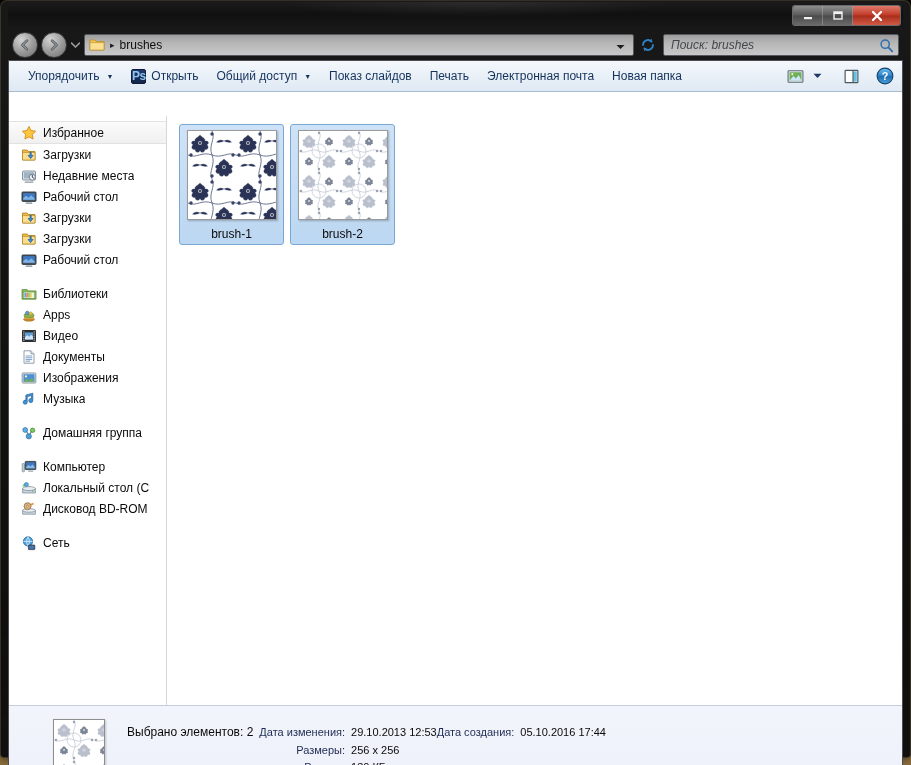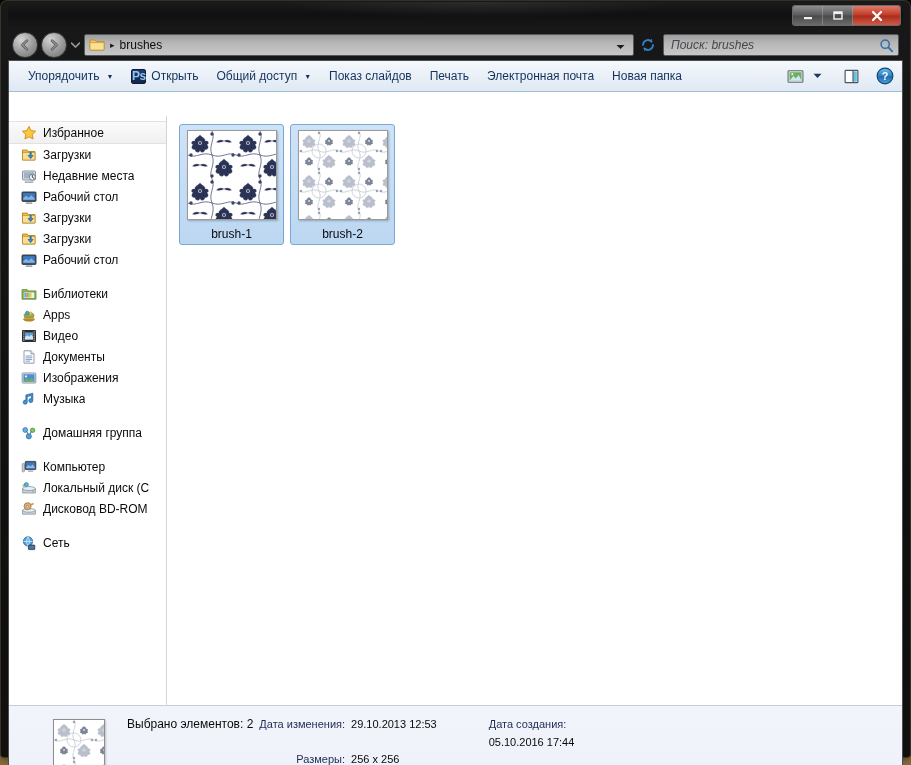--- a/index.html
+++ b/index.html
@@ -294,21 +294,21 @@
     margin-left: 22px;
     display: grid;
     grid-template-columns: auto auto auto;
     column-gap: 6px;
     row-gap: 5px;
     align-items: baseline;
   }
   .st-strong { font-size: 12px; color: #0a0a0a; white-space: nowrap; }
   .st-key    { font-size: 11px; color: #1e2b52; white-space: nowrap; text-align: right; }
   .st-val    { font-size: 11px; color: #0a0a0a; white-space: nowrap; }
-  .st-right  { margin-left: 52px; display: flex; gap: 6px; align-items: baseline; flex-direction: column; }
+  .st-right  { display: flex; gap: 6px; align-items: baseline; }
   .st-row2   { grid-column: 1 / 2; }
 </style>
 </head>
 <body>
 
 <svg width="0" height="0" style="position:absolute" aria-hidden="true">
   <defs>
 
     <symbol id="ic-folder" viewBox="0 0 16 16">
       <path d="M1 3h5l1.4 1.6H15V13H1z" fill="#f6c658" stroke="#b98c22" stroke-width=".8"></path>
@@ -740,21 +740,21 @@
           <div class="nav-row head">
             <svg class="nav-ico" viewBox="0 0 16 16">
                 <use href="#ic-computer"></use>
               </svg>
             <span class="label">Компьютер</span>
           </div>
           <div class="nav-row child">
             <svg class="nav-ico" viewBox="0 0 16 16">
                 <use href="#ic-localdisk"></use>
               </svg>
-            <span class="label">Локальный диск (C</span>
+            <span class="label">Локальный стол (C</span>
           </div>
           <div class="nav-row child">
             <svg class="nav-ico" viewBox="0 0 16 16">
                 <use href="#ic-bdrom"></use>
               </svg>
             <span class="label">Дисковод BD-ROM</span>
           </div>
 
           <div class="nav-gap"></div>
 

